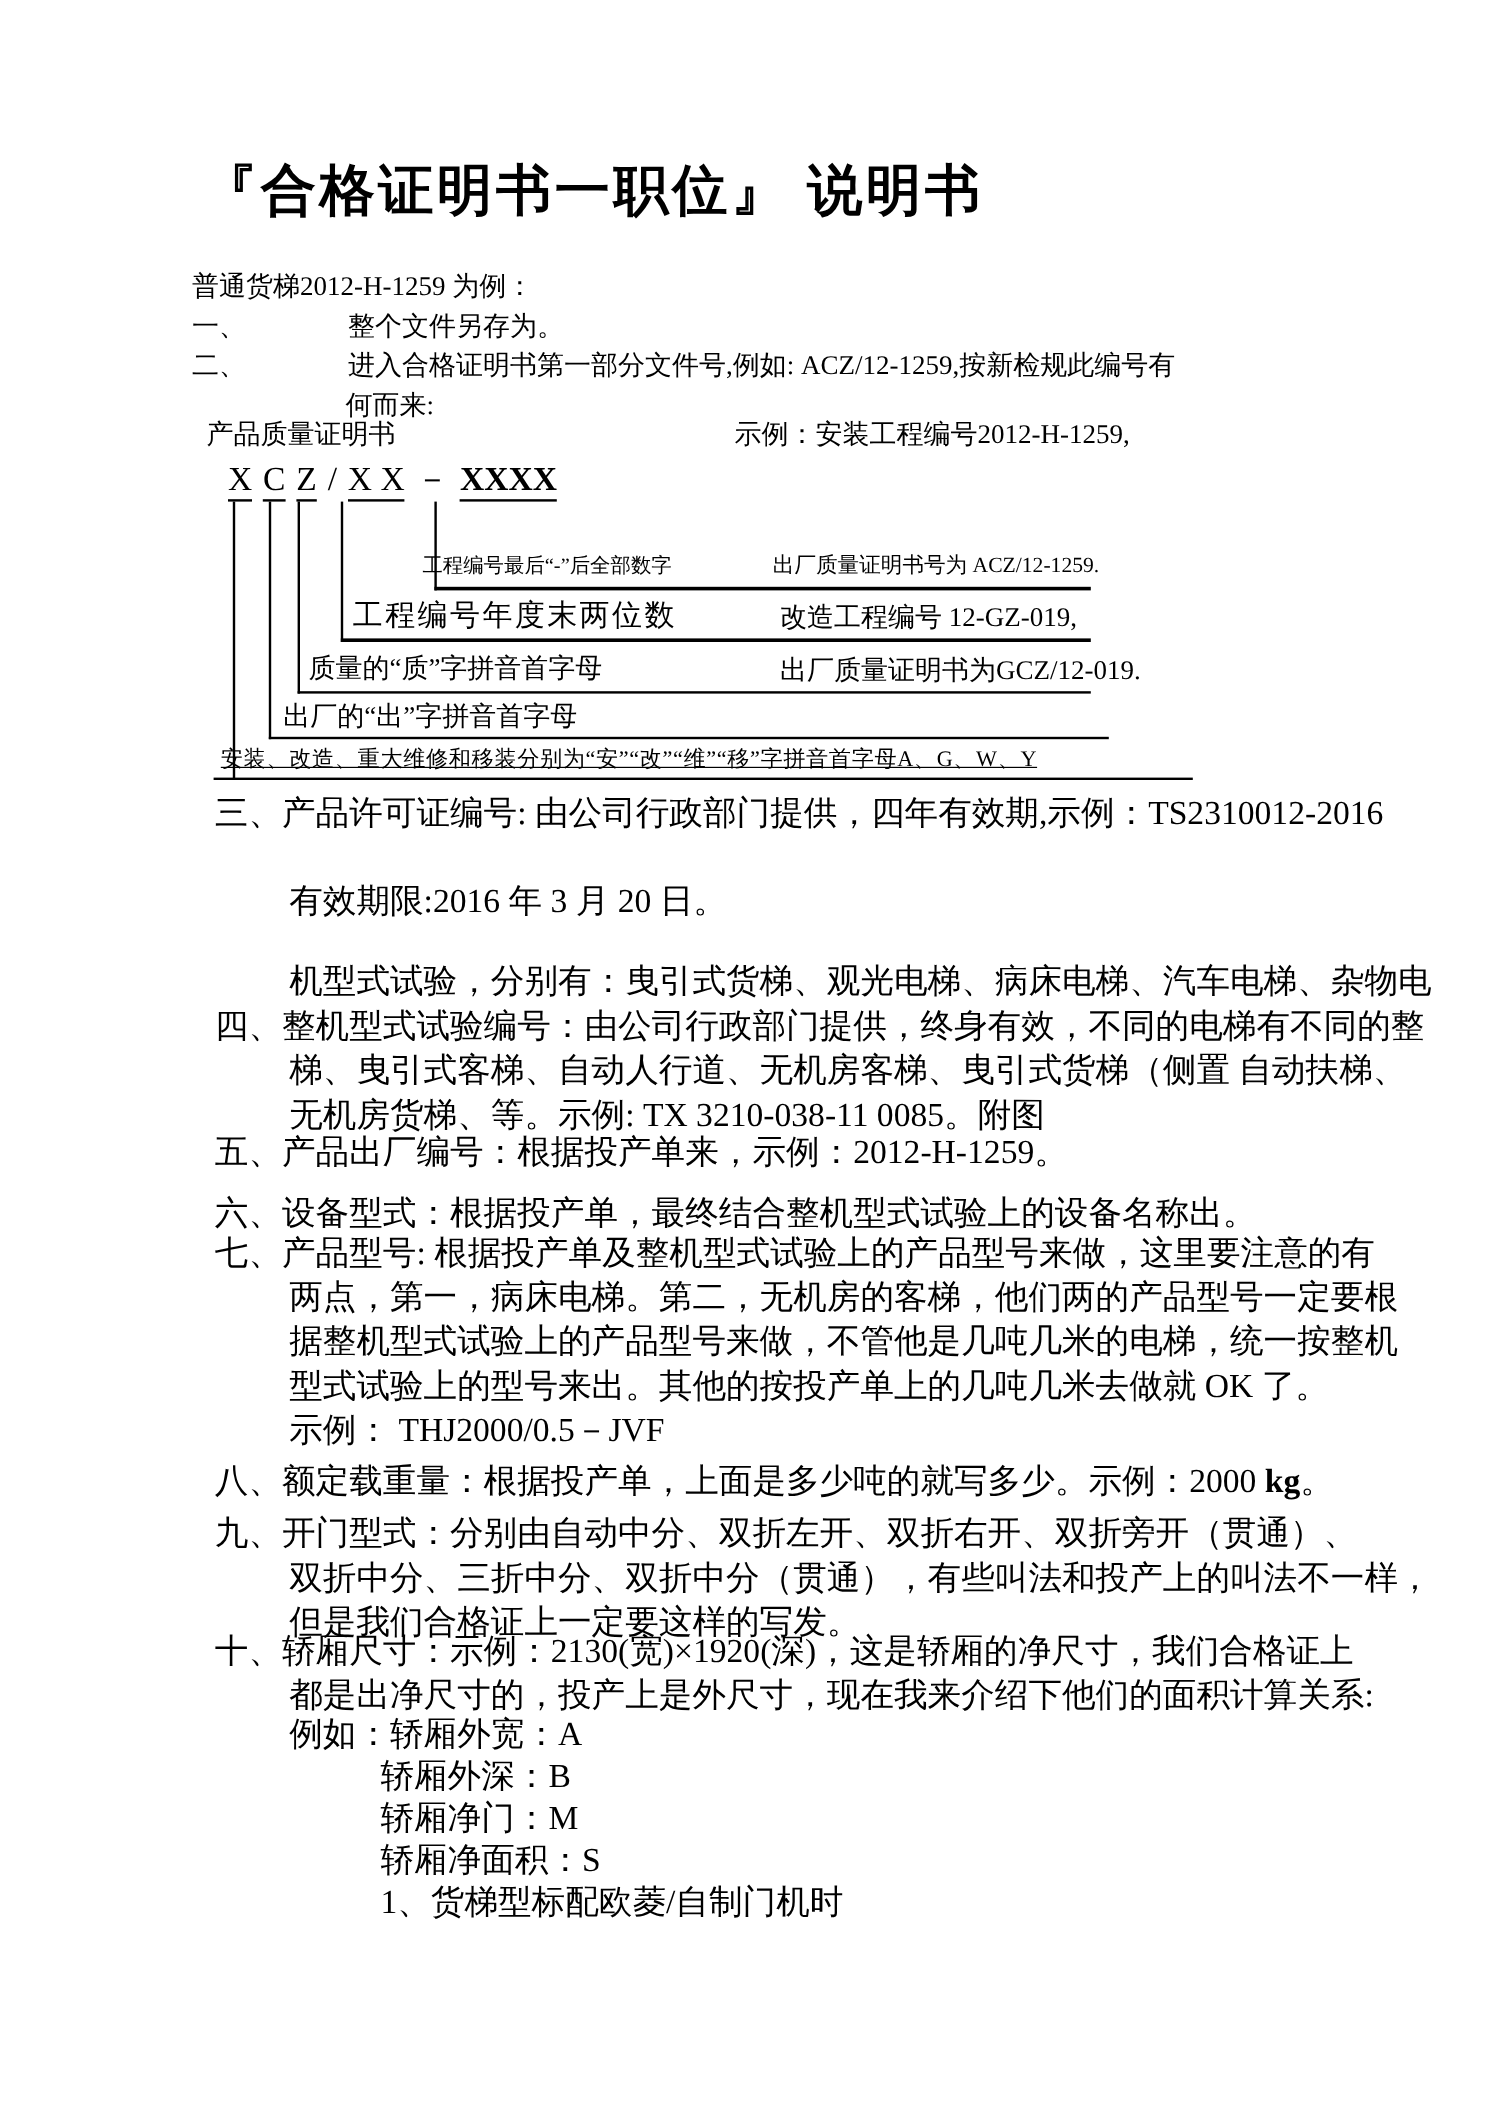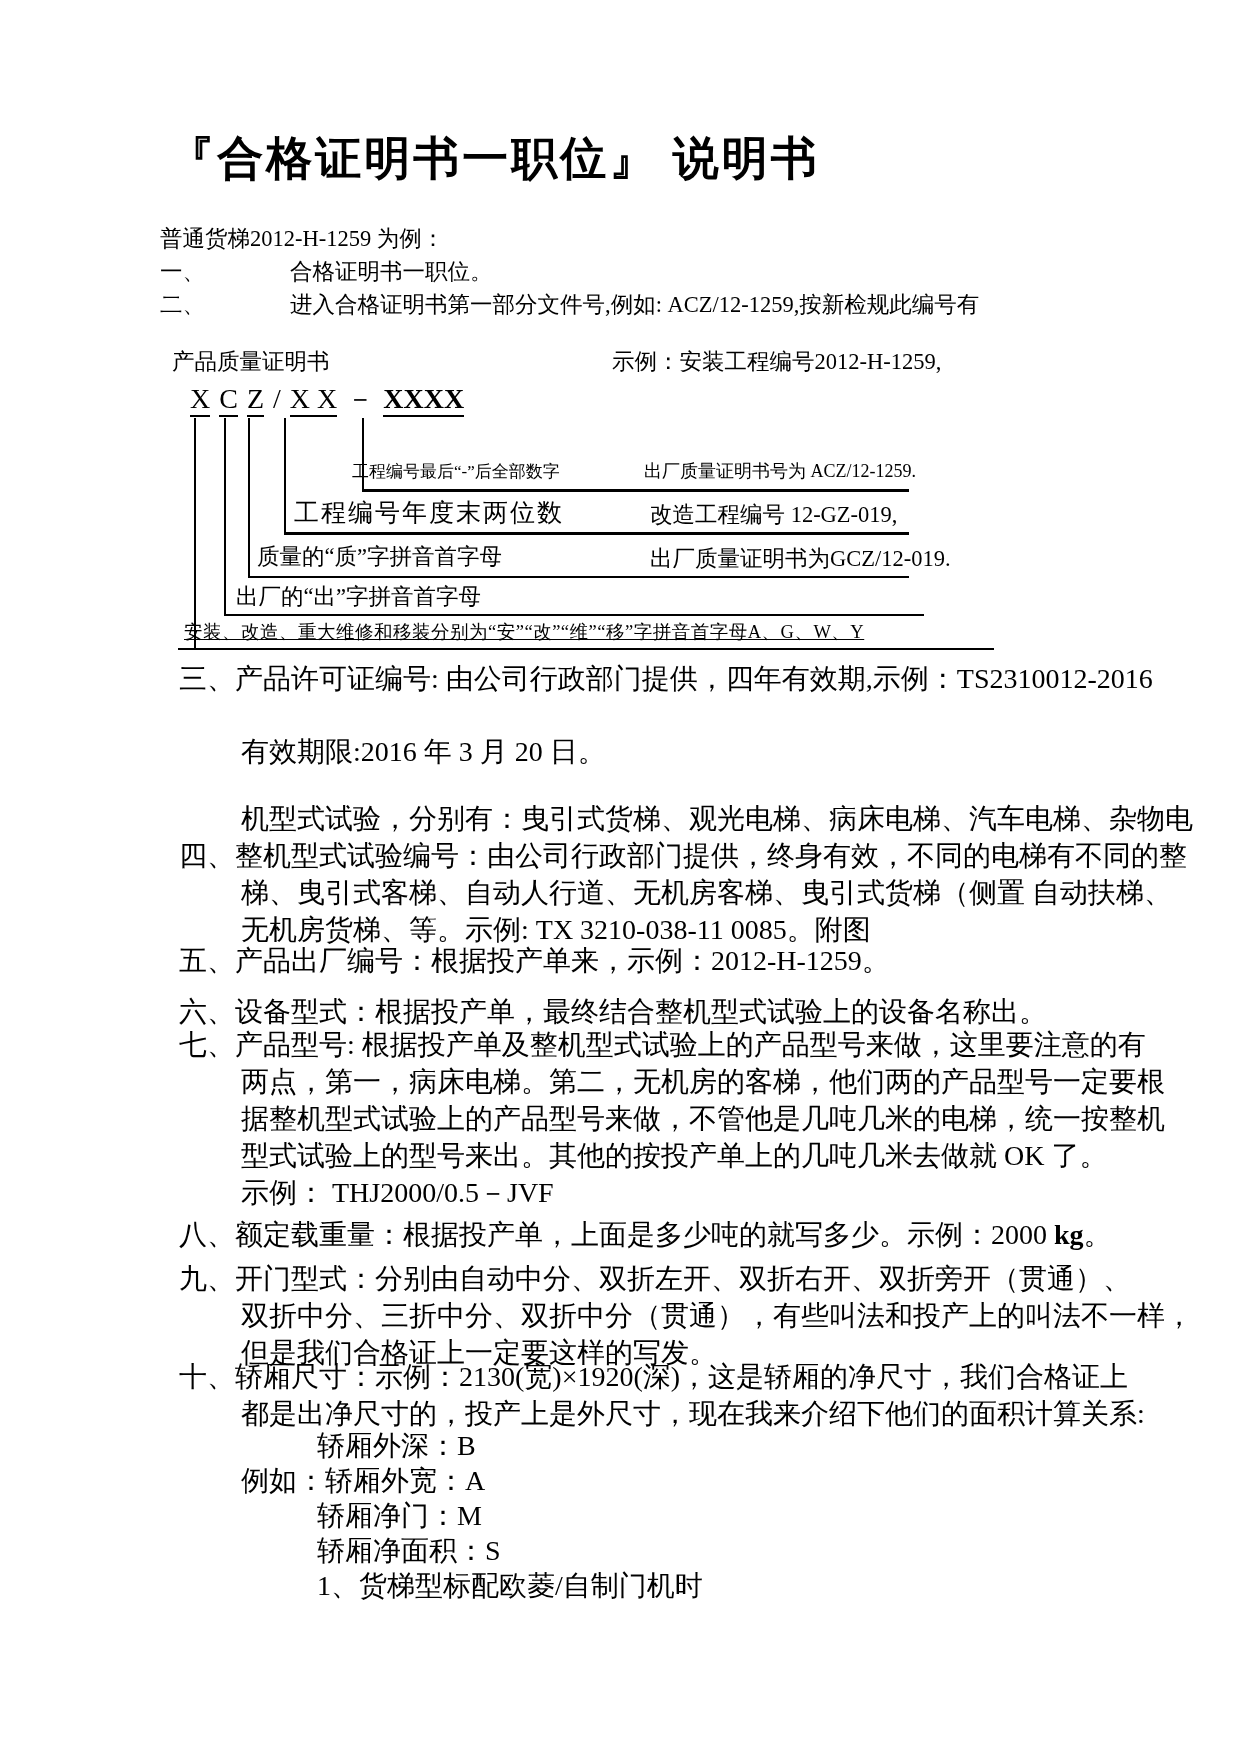--- a/index.html
+++ b/index.html
@@ -42,25 +42,26 @@
   b.kg{font-weight:bold;}
 </style>
 </head>
 <body>
 
 <div class="doc-title">『合格证明书一职位』 说明书</div>
 
 <div class="intro">
   <div class="ln">普通货梯2012-H-1259 为例：</div>
   <div class="ln">
-    <span class="num">一、</span><span>合格证明书一职位。</span>
+    <span class="num">一、</span><span>整个文件另存为。</span>
   </div>
   <div class="ln">
     <span class="num">二、</span><span>进入合格证明书第一部分文件号,例如: ACZ/12-1259,按新检规此编号有</span>
   </div>
+  <div class="ln cont">何而来:</div>
 </div>
 
 <div class="diagram">
   <div class="abs" style="left:0;top:8px;">产品质量证明书</div>
   <div class="abs" style="left:440px;top:8px;">示例：安装工程编号2012-H-1259,</div>
 
   <div class="code-row">
     <span class="u">X</span><span class="u">C</span><span class="u">Z</span><span class="plain">/</span><span class="u">X X</span><span class="plain">－</span><span class="u bold">XXXX</span>
   </div>
 
@@ -129,18 +130,18 @@
   <div class="ln cont">双折中分、三折中分、双折中分（贯通），有些叫法和投产上的叫法不一样，</div>
   <div class="ln cont">但是我们合格证上一定要这样的写发。</div>
 </div>
 
 <div class="sec" style="top:1358px;">
   <div class="ln"><span>十、</span><span>轿厢尺寸：示例：2130(宽)×1920(深)，这是轿厢的净尺寸，我们合格证上</span></div>
   <div class="ln cont">都是出净尺寸的，投产上是外尺寸，现在我来介绍下他们的面积计算关系:</div>
 </div>
 
 <div class="sec car" style="top:1428px;">
+  <div class="ln lead">例如：轿厢外宽：A</div>
   <div class="ln item">轿厢外深：B</div>
-  <div class="ln lead">例如：轿厢外宽：A</div>
   <div class="ln item">轿厢净门：M</div>
   <div class="ln item">轿厢净面积：S</div>
   <div class="ln item">1、货梯型标配欧菱/自制门机时</div>
 </div>
 
 </body></html>

